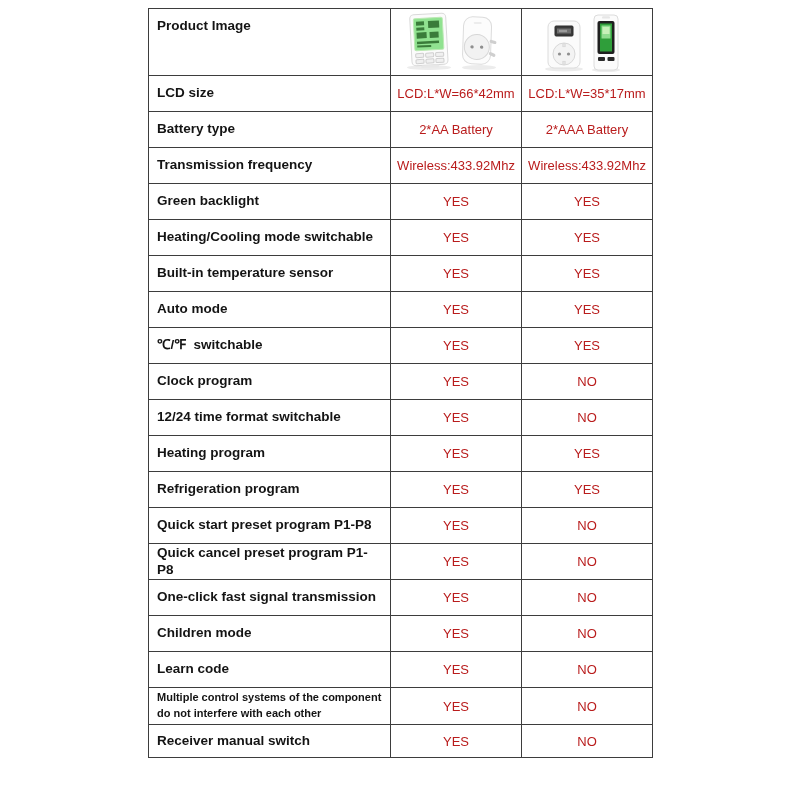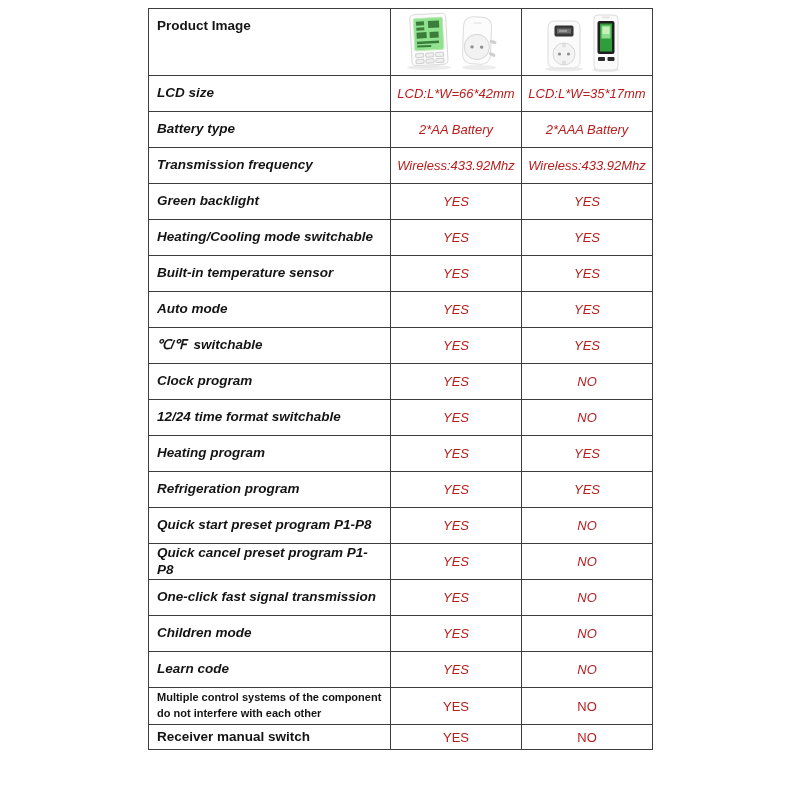--- a/index.html
+++ b/index.html
@@ -18,24 +18,24 @@
     table-layout: fixed;
     background: #ffffff;
   }
   .spec-table td {
     border: 1px solid #3d3d3d;
     overflow: hidden;
   }
   .col-label { width: 242px; }
   .col-v1 { width: 131px; }
   .col-v2 { width: 131px; }
-  tr.row { height: 36px; font-style: italic; }
+  tr.row { height: 36px; }
   tr.row-img { height: 67px; }
   tr.row-small { height: 37px; }
-  tr.row-last { height: 25px; margin-left: 19px; }
+  tr.row-last { height: 33px; margin-left: 19px; }
   td.label {
     font-weight: bold;
     font-size: 13.5px;
     color: #141414;
     padding: 0 6px 0 8px;
     vertical-align: middle;
     white-space: pre-wrap;
     line-height: 1.25;
   }
   tr.row-img td.label {

